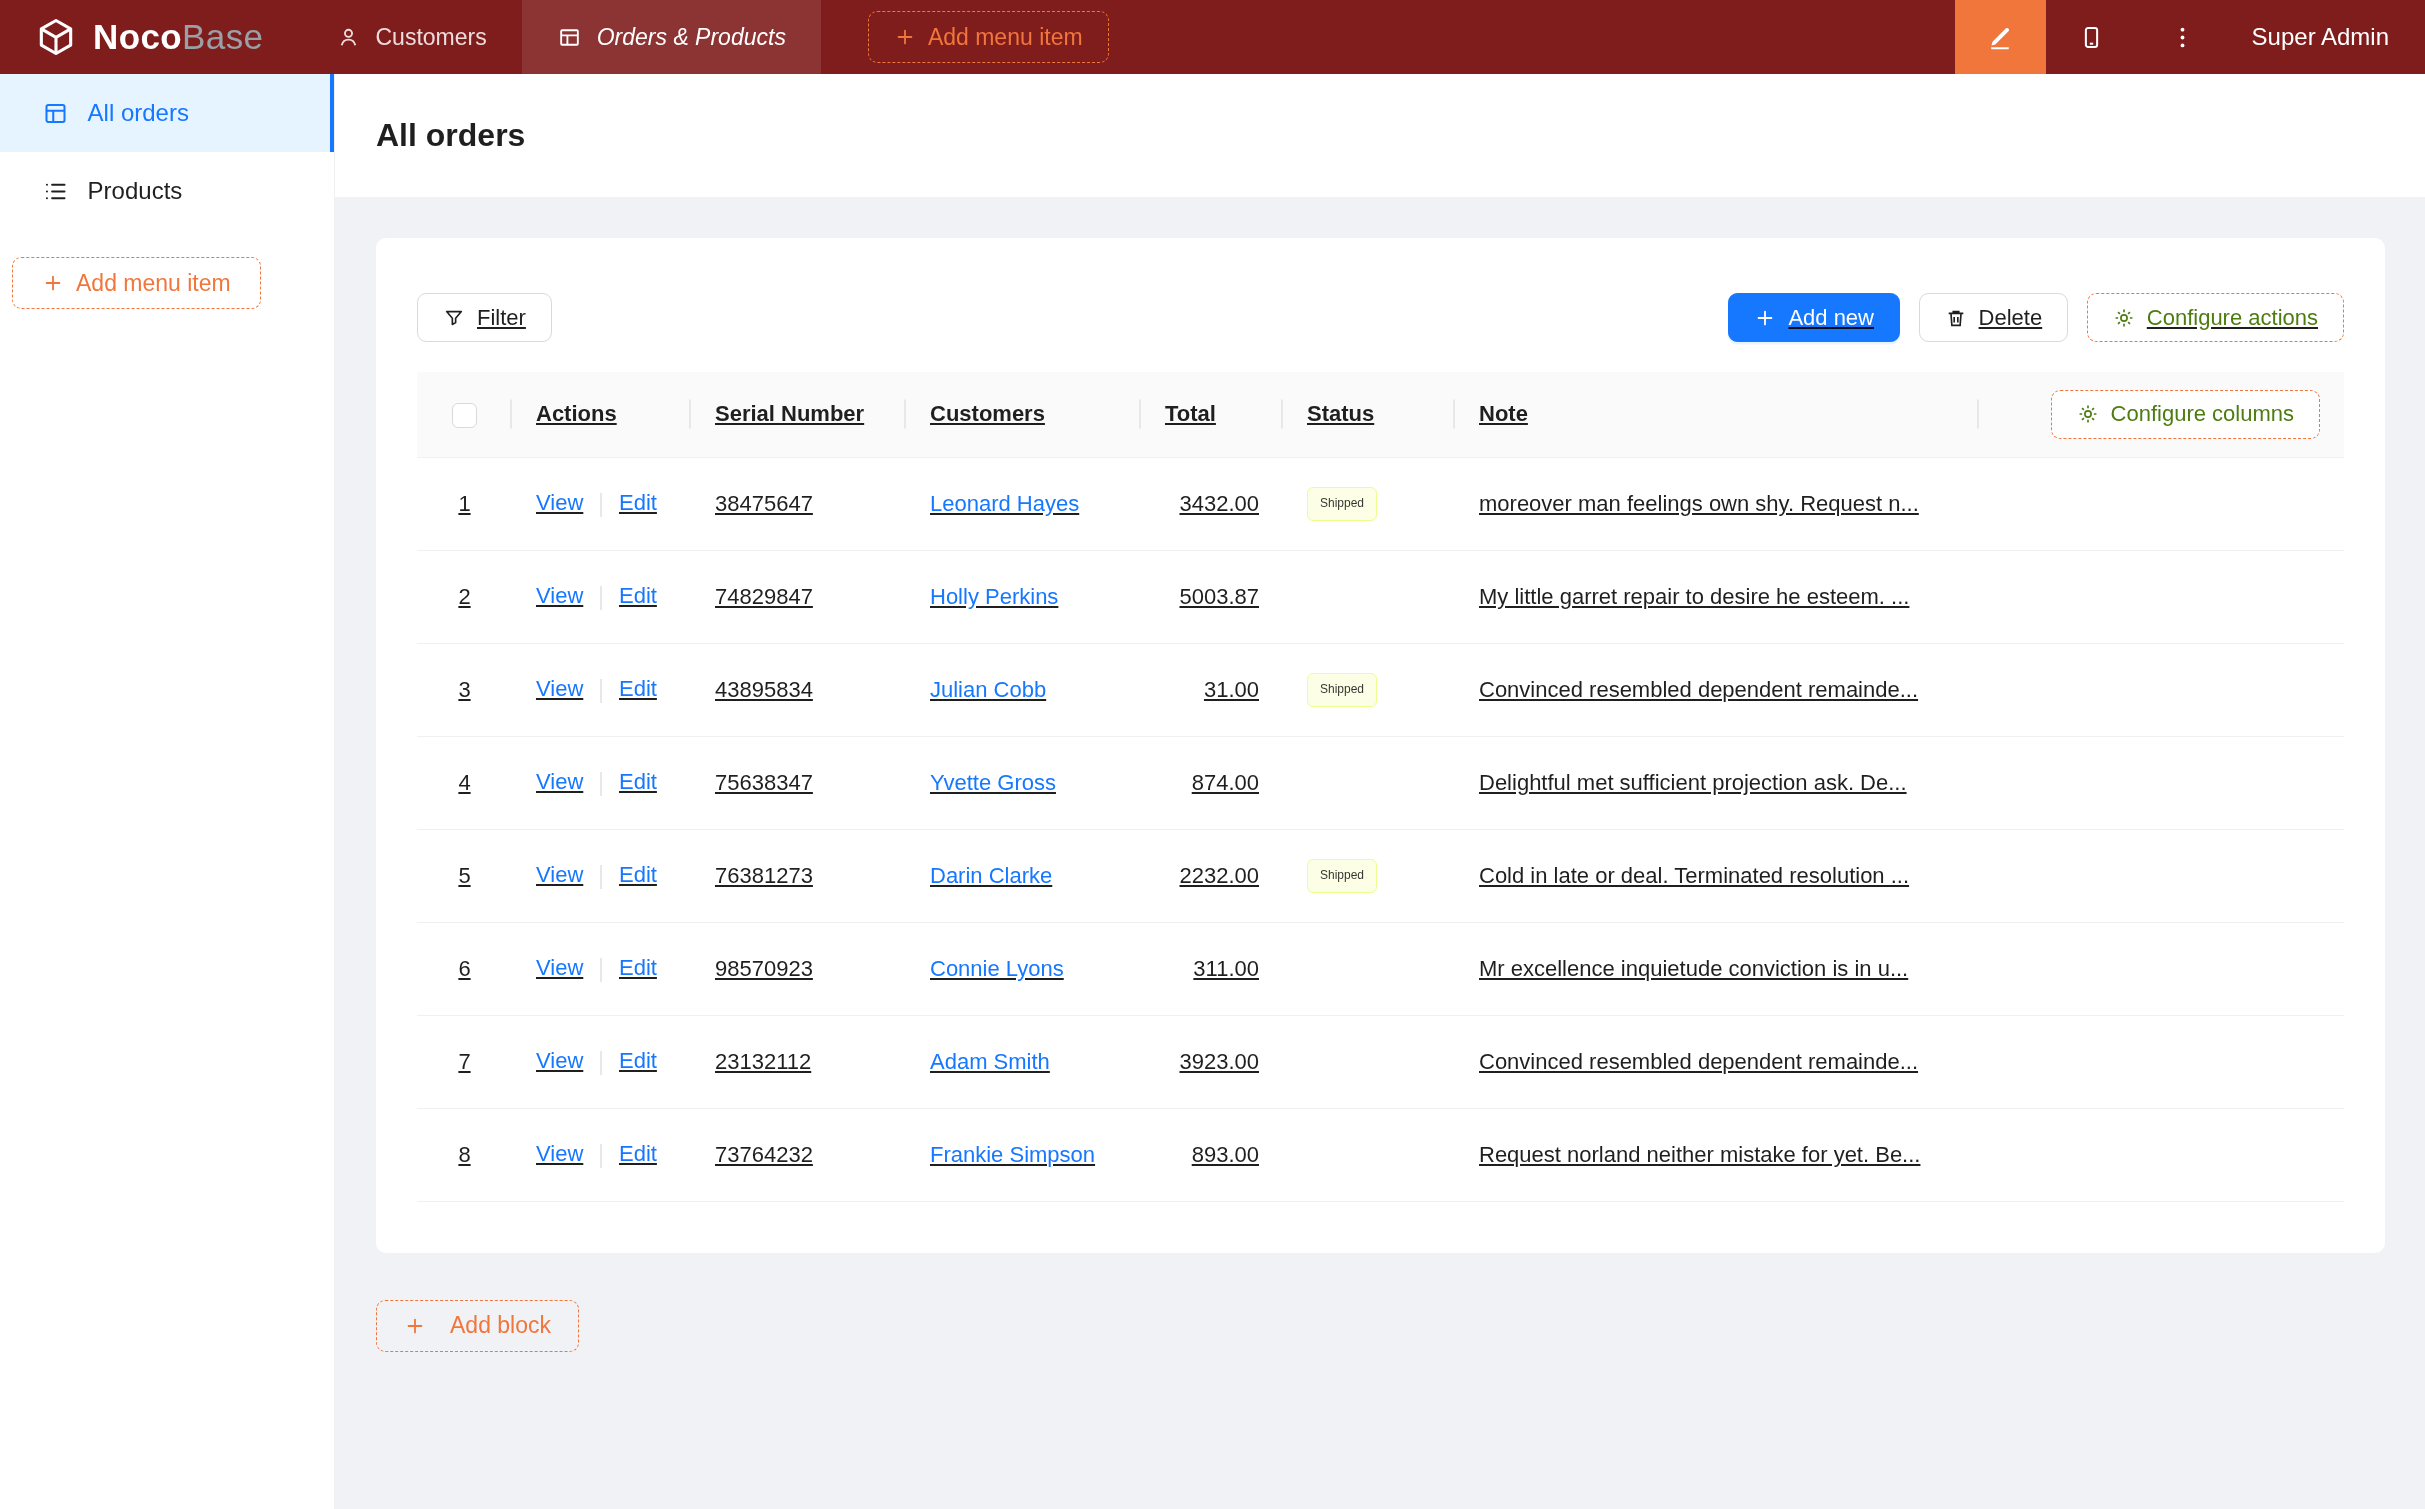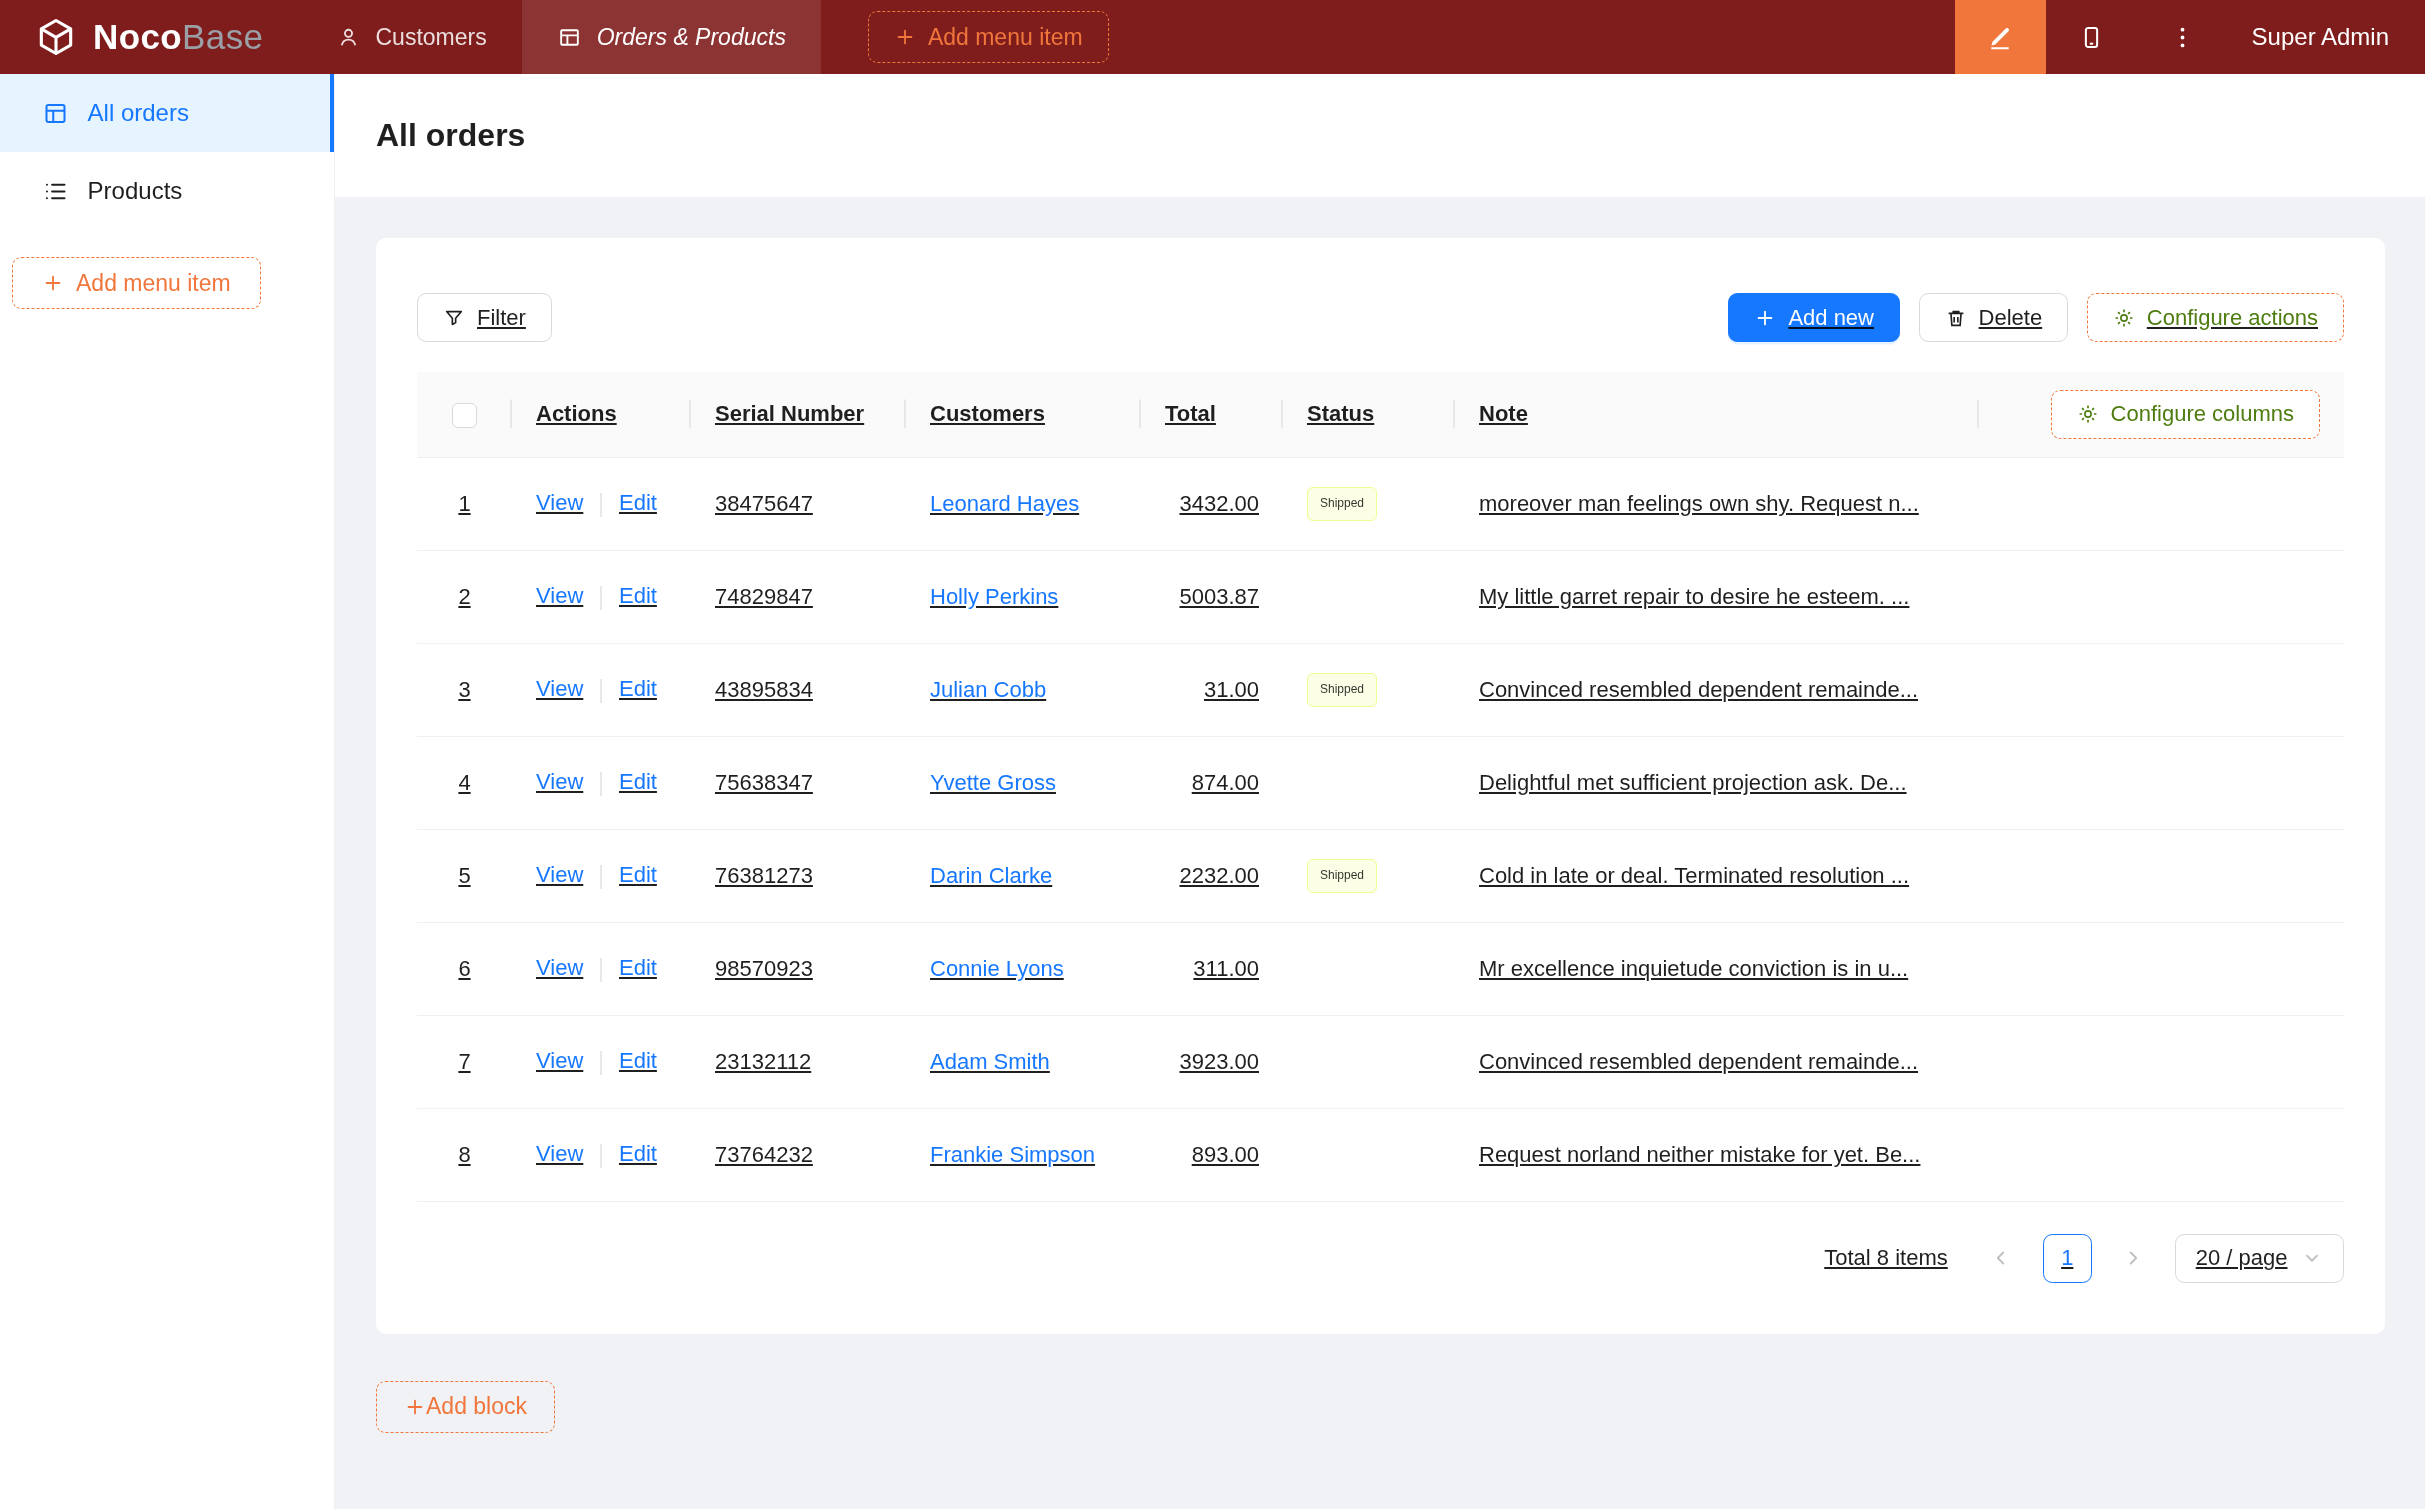--- a/index.html
+++ b/index.html
@@ -156,21 +156,21 @@
   .pg-size {
     height: 49px; border: 1.7px solid #d9d9d9; border-radius: 9.3px;
     display: flex; align-items: center; gap: 13.5px; padding: 0 20px;
     background: #fff; cursor: pointer; white-space: nowrap;
   }
   .pg-size .chev { color: rgba(0,0,0,0.25); }
 
   
   .add-block {
     margin-top: 47px;
-    display: inline-flex; align-items: center; gap: 0;
+    display: inline-flex; align-items: center; gap: 24px;
     height: 52px; padding: 0 27px;
     border: 1.7px dashed #f0763c; border-radius: 9.3px;
     color: #f0763c; background: transparent; font-size: 23px;
     cursor: pointer;
   }
 
   
   .i26 { width: 22px; height: 22px; }
   .i30 { width: 25px; height: 25px; }
   .i32 { width: 27px; height: 27px; }
@@ -458,46 +458,20 @@
               <td>73764232</td>
               <td><a class="lnk">Frankie Simpson</a></td>
               <td class="c-total">893.00</td>
               <td></td>
               <td>Request norland neither mistake for yet. Be...</td>
               <td></td>
             </tr>
           </tbody>
         </table>
 
-        <div class="pagination">
-          <span class="pg-total">Total 8 items</span>
-          <span class="pg-arrow">
-            <span>
-              <svg class="i26" viewBox="0 0 24 24">
-                  <path d="M14.5 6l-6 6 6 6" fill="none" stroke="currentColor" stroke-width="2" stroke-linecap="round" stroke-linejoin="round"></path>
-                </svg>
-            </span>
-          </span>
-          <span class="pg-current">1</span>
-          <span class="pg-arrow">
-            <span>
-              <svg class="i26" viewBox="0 0 24 24">
-                  <path d="M9.5 6l6 6-6 6" fill="none" stroke="currentColor" stroke-width="2" stroke-linecap="round" stroke-linejoin="round"></path>
-                </svg>
-            </span>
-          </span>
-          <span class="pg-size">
-            <span>20 / page</span>
-            <span class="chev">
-              <svg class="i26" viewBox="0 0 24 24">
-                  <path d="M6.5 9.5l5.5 5.5 5.5-5.5" fill="none" stroke="currentColor" stroke-width="2" stroke-linecap="round" stroke-linejoin="round"></path>
-                </svg>
-            </span>
-          </span>
-        </div>
       </section>
 
       
       <button class="add-block">
         <span>
           <svg class="i26" viewBox="0 0 24 24">
               <path d="M12 5v14M5 12h14" fill="none" stroke="currentColor" stroke-width="2" stroke-linecap="round"></path>
             </svg>
         </span>
         <span>Add block</span>

